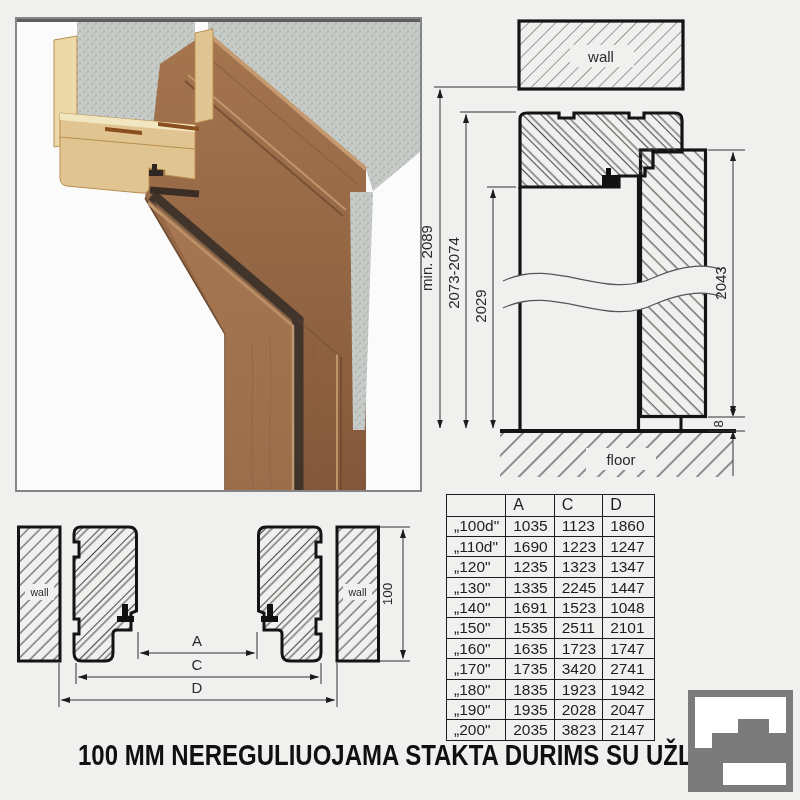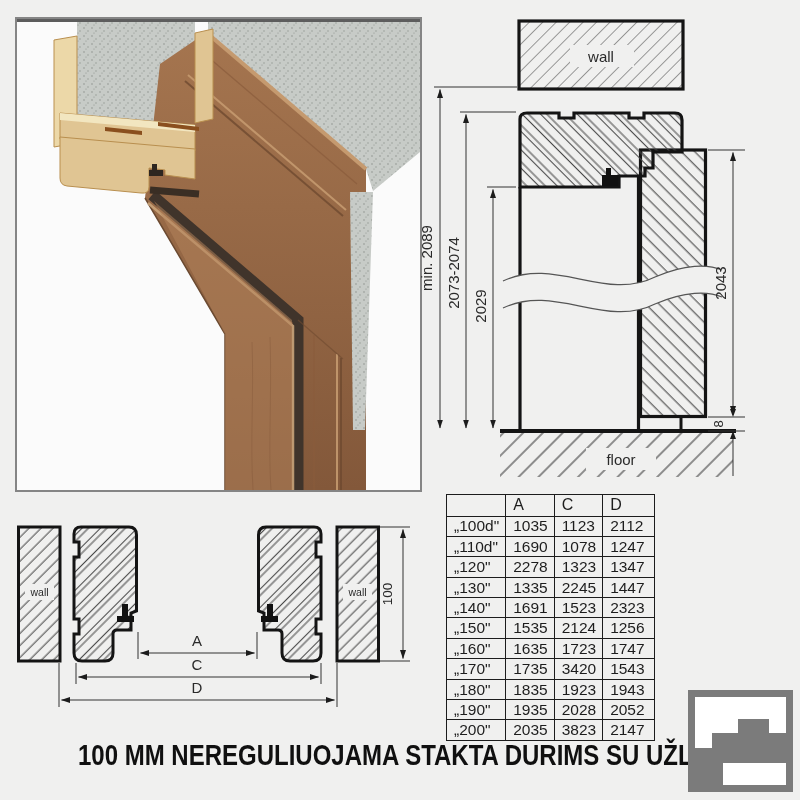--- a/index.html
+++ b/index.html
@@ -256,75 +256,75 @@
           <th>A</th>
           <th>C</th>
           <th>D</th>
         </tr>
       </thead>
     <tbody>
         <tr>
           <td>„100d"</td>
           <td>1035</td>
           <td>1123</td>
-          <td>2112</td>
+          <td>1860</td>
         </tr>
         <tr>
           <td>„110d"</td>
           <td>1690</td>
-          <td>1078</td>
+          <td>1223</td>
           <td>1247</td>
         </tr>
         <tr>
           <td>„120"</td>
-          <td>2278</td>
+          <td>1235</td>
           <td>1323</td>
           <td>1347</td>
         </tr>
         <tr>
           <td>„130"</td>
           <td>1335</td>
           <td>2245</td>
           <td>1447</td>
         </tr>
         <tr>
           <td>„140"</td>
           <td>1691</td>
           <td>1523</td>
-          <td>2323</td>
+          <td>1048</td>
         </tr>
         <tr>
           <td>„150"</td>
           <td>1535</td>
-          <td>2124</td>
-          <td>1256</td>
+          <td>2511</td>
+          <td>2101</td>
         </tr>
         <tr>
           <td>„160"</td>
           <td>1635</td>
           <td>1723</td>
           <td>1747</td>
         </tr>
         <tr>
           <td>„170"</td>
           <td>1735</td>
           <td>3420</td>
-          <td>1543</td>
+          <td>2741</td>
         </tr>
         <tr>
           <td>„180"</td>
           <td>1835</td>
           <td>1923</td>
-          <td>1943</td>
+          <td>1942</td>
         </tr>
         <tr>
           <td>„190"</td>
           <td>1935</td>
           <td>2028</td>
-          <td>2052</td>
+          <td>2047</td>
         </tr>
         <tr>
           <td>„200"</td>
           <td>2035</td>
           <td>3823</td>
           <td>2147</td>
         </tr>
       </tbody>
   </table>
 </div>

